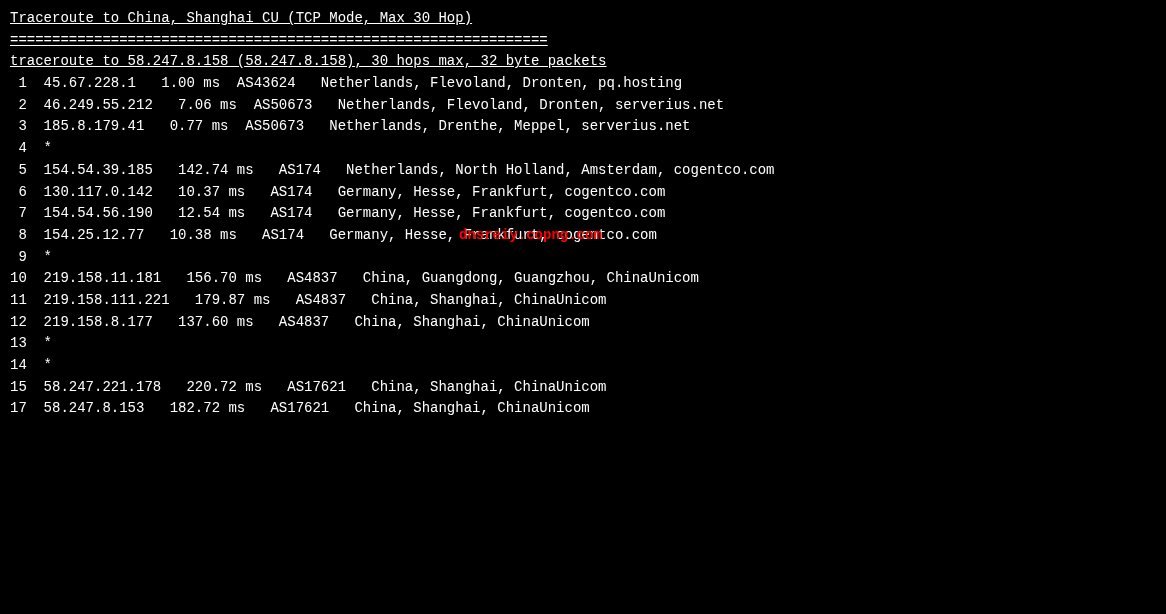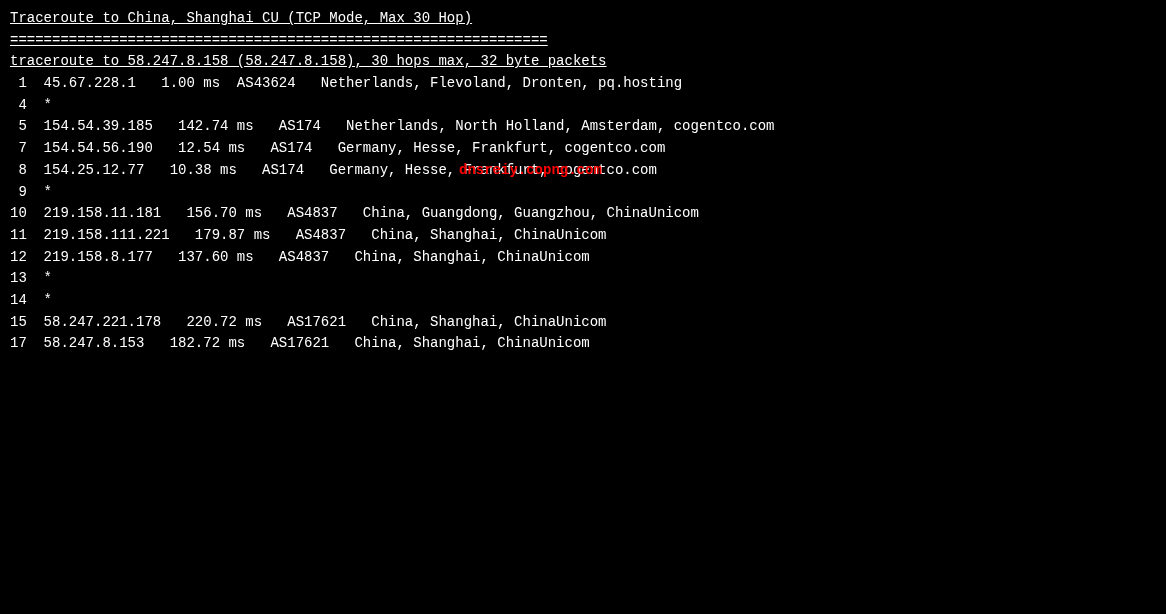--- a/index.html
+++ b/index.html
@@ -28,22 +28,25 @@
 <body>
 
 <div>
   <span class="terminal-line">Traceroute to China, Shanghai CU (TCP Mode, Max 30 Hop)</span>
   <span class="terminal-line">================================================================</span>
   <span class="terminal-line">traceroute to 58.247.8.158 (58.247.8.158), 30 hops max, 32 byte packets</span>
 </div>
 
 <div id="terminal-output">
     <div style="position: relative; white-space: pre; line-height: 1.55; font-family: &quot;Courier New&quot;, Courier, monospace; font-size: 14px; color: rgb(255, 255, 255);"> 1  45.67.228.1   1.00 ms  AS43624   Netherlands, Flevoland, Dronten, pq.hosting</div>
+    <div style="position: relative; white-space: pre; line-height: 1.55; font-family: &quot;Courier New&quot;, Courier, monospace; font-size: 14px; color: rgb(255, 255, 255);"> 2  46.249.55.212   7.06 ms  AS50673   Netherlands, Flevoland, Dronten, serverius.net</div>
+    <div style="position: relative; white-space: pre; line-height: 1.55; font-family: &quot;Courier New&quot;, Courier, monospace; font-size: 14px; color: rgb(255, 255, 255);"> 3  185.8.179.41   0.77 ms  AS50673   Netherlands, Drenthe, Meppel, serverius.net</div>
     <div style="position: relative; white-space: pre; line-height: 1.55; font-family: &quot;Courier New&quot;, Courier, monospace; font-size: 14px; color: rgb(255, 255, 255);"> 4  *</div>
     <div style="position: relative; white-space: pre; line-height: 1.55; font-family: &quot;Courier New&quot;, Courier, monospace; font-size: 14px; color: rgb(255, 255, 255);"> 5  154.54.39.185   142.74 ms   AS174   Netherlands, North Holland, Amsterdam, cogentco.com</div>
+    <div style="position: relative; white-space: pre; line-height: 1.55; font-family: &quot;Courier New&quot;, Courier, monospace; font-size: 14px; color: rgb(255, 255, 255);"> 6  130.117.0.142   10.37 ms   AS174   Germany, Hesse, Frankfurt, cogentco.com</div>
     <div style="position: relative; white-space: pre; line-height: 1.55; font-family: &quot;Courier New&quot;, Courier, monospace; font-size: 14px; color: rgb(255, 255, 255);"> 7  154.54.56.190   12.54 ms   AS174   Germany, Hesse, Frankfurt, cogentco.com</div>
     <div style="position: relative; white-space: pre; line-height: 1.55; font-family: &quot;Courier New&quot;, Courier, monospace; font-size: 14px; color: rgb(255, 255, 255);"><span> 8  154.25.12.77   10.38 ms   AS174   Germany, Hesse, Frankfurt, cogentco.com</span><span style="position: absolute; color: rgb(255, 0, 0); font-weight: bold; top: 0px; left: 449px; font-family: &quot;Courier New&quot;, Courier, monospace; font-size: 14px;">dnsreiy.copng.com</span></div>
     <div style="position: relative; white-space: pre; line-height: 1.55; font-family: &quot;Courier New&quot;, Courier, monospace; font-size: 14px; color: rgb(255, 255, 255);"> 9  *</div>
     <div style="position: relative; white-space: pre; line-height: 1.55; font-family: &quot;Courier New&quot;, Courier, monospace; font-size: 14px; color: rgb(255, 255, 255);">10  219.158.11.181   156.70 ms   AS4837   China, Guangdong, Guangzhou, ChinaUnicom</div>
     <div style="position: relative; white-space: pre; line-height: 1.55; font-family: &quot;Courier New&quot;, Courier, monospace; font-size: 14px; color: rgb(255, 255, 255);">11  219.158.111.221   179.87 ms   AS4837   China, Shanghai, ChinaUnicom</div>
     <div style="position: relative; white-space: pre; line-height: 1.55; font-family: &quot;Courier New&quot;, Courier, monospace; font-size: 14px; color: rgb(255, 255, 255);">12  219.158.8.177   137.60 ms   AS4837   China, Shanghai, ChinaUnicom</div>
     <div style="position: relative; white-space: pre; line-height: 1.55; font-family: &quot;Courier New&quot;, Courier, monospace; font-size: 14px; color: rgb(255, 255, 255);">13  *</div>
     <div style="position: relative; white-space: pre; line-height: 1.55; font-family: &quot;Courier New&quot;, Courier, monospace; font-size: 14px; color: rgb(255, 255, 255);">14  *</div>
     <div style="position: relative; white-space: pre; line-height: 1.55; font-family: &quot;Courier New&quot;, Courier, monospace; font-size: 14px; color: rgb(255, 255, 255);">15  58.247.221.178   220.72 ms   AS17621   China, Shanghai, ChinaUnicom</div>
     <div style="position: relative; white-space: pre; line-height: 1.55; font-family: &quot;Courier New&quot;, Courier, monospace; font-size: 14px; color: rgb(255, 255, 255);">17  58.247.8.153   182.72 ms   AS17621   China, Shanghai, ChinaUnicom</div>

